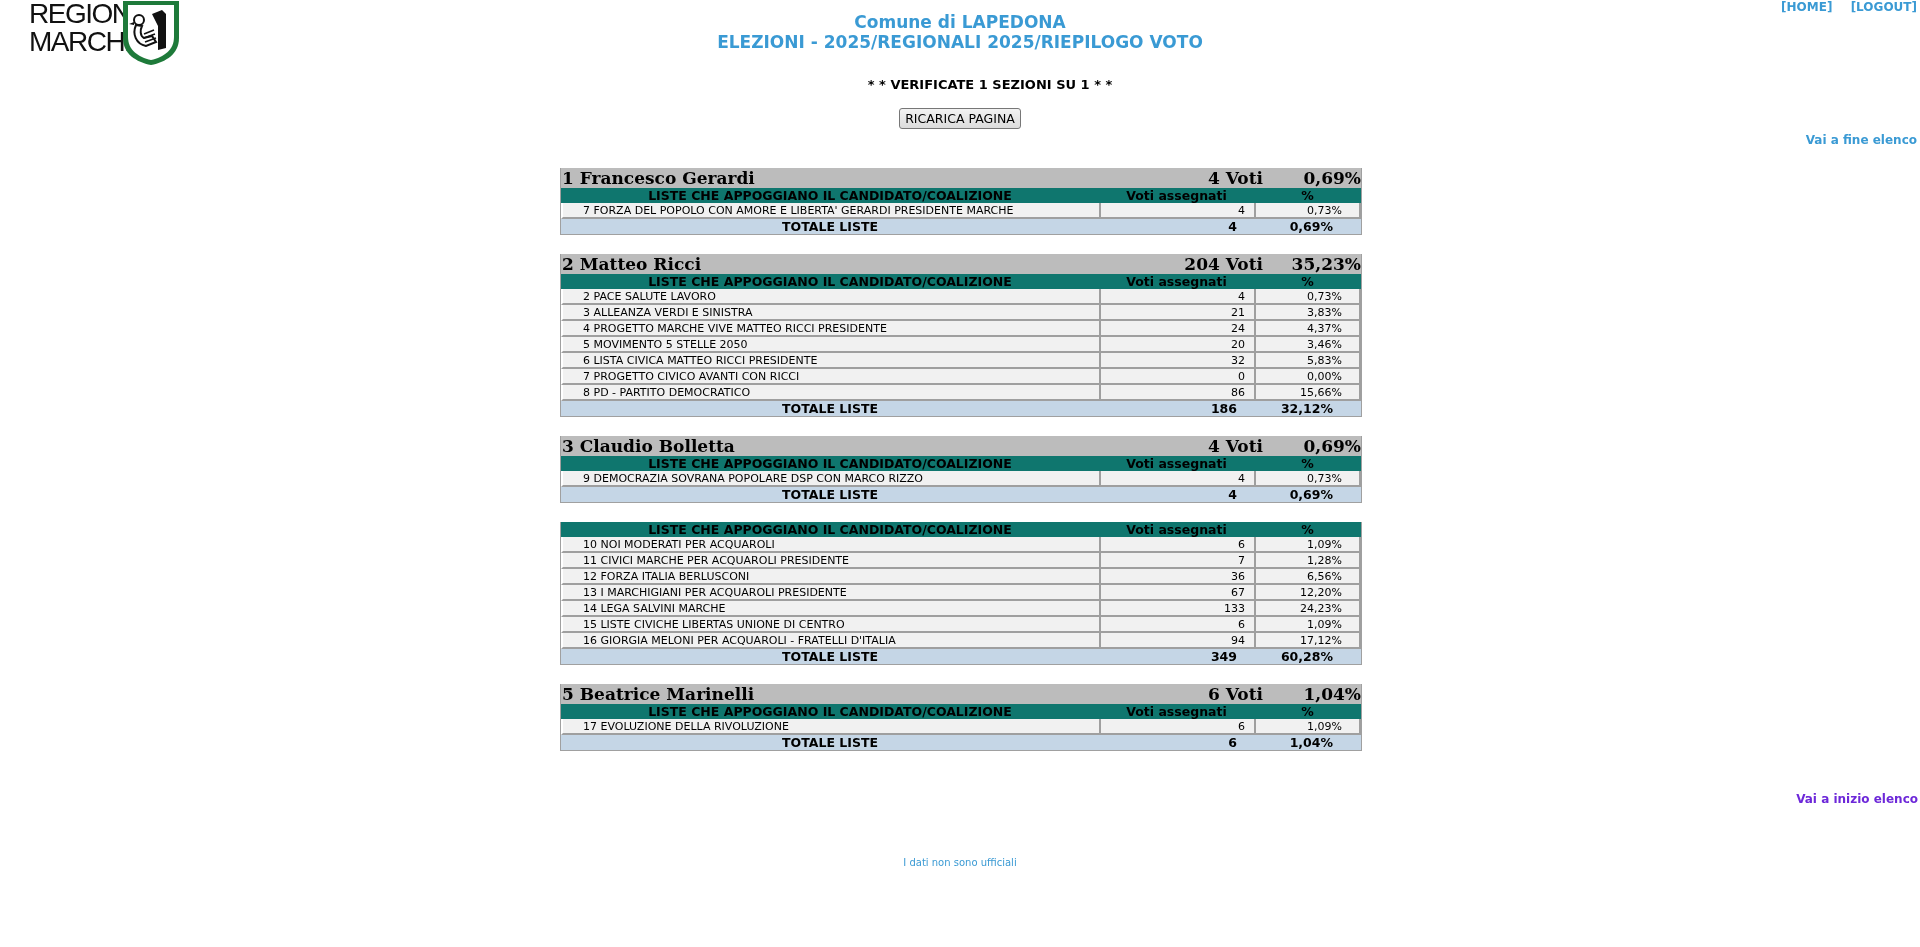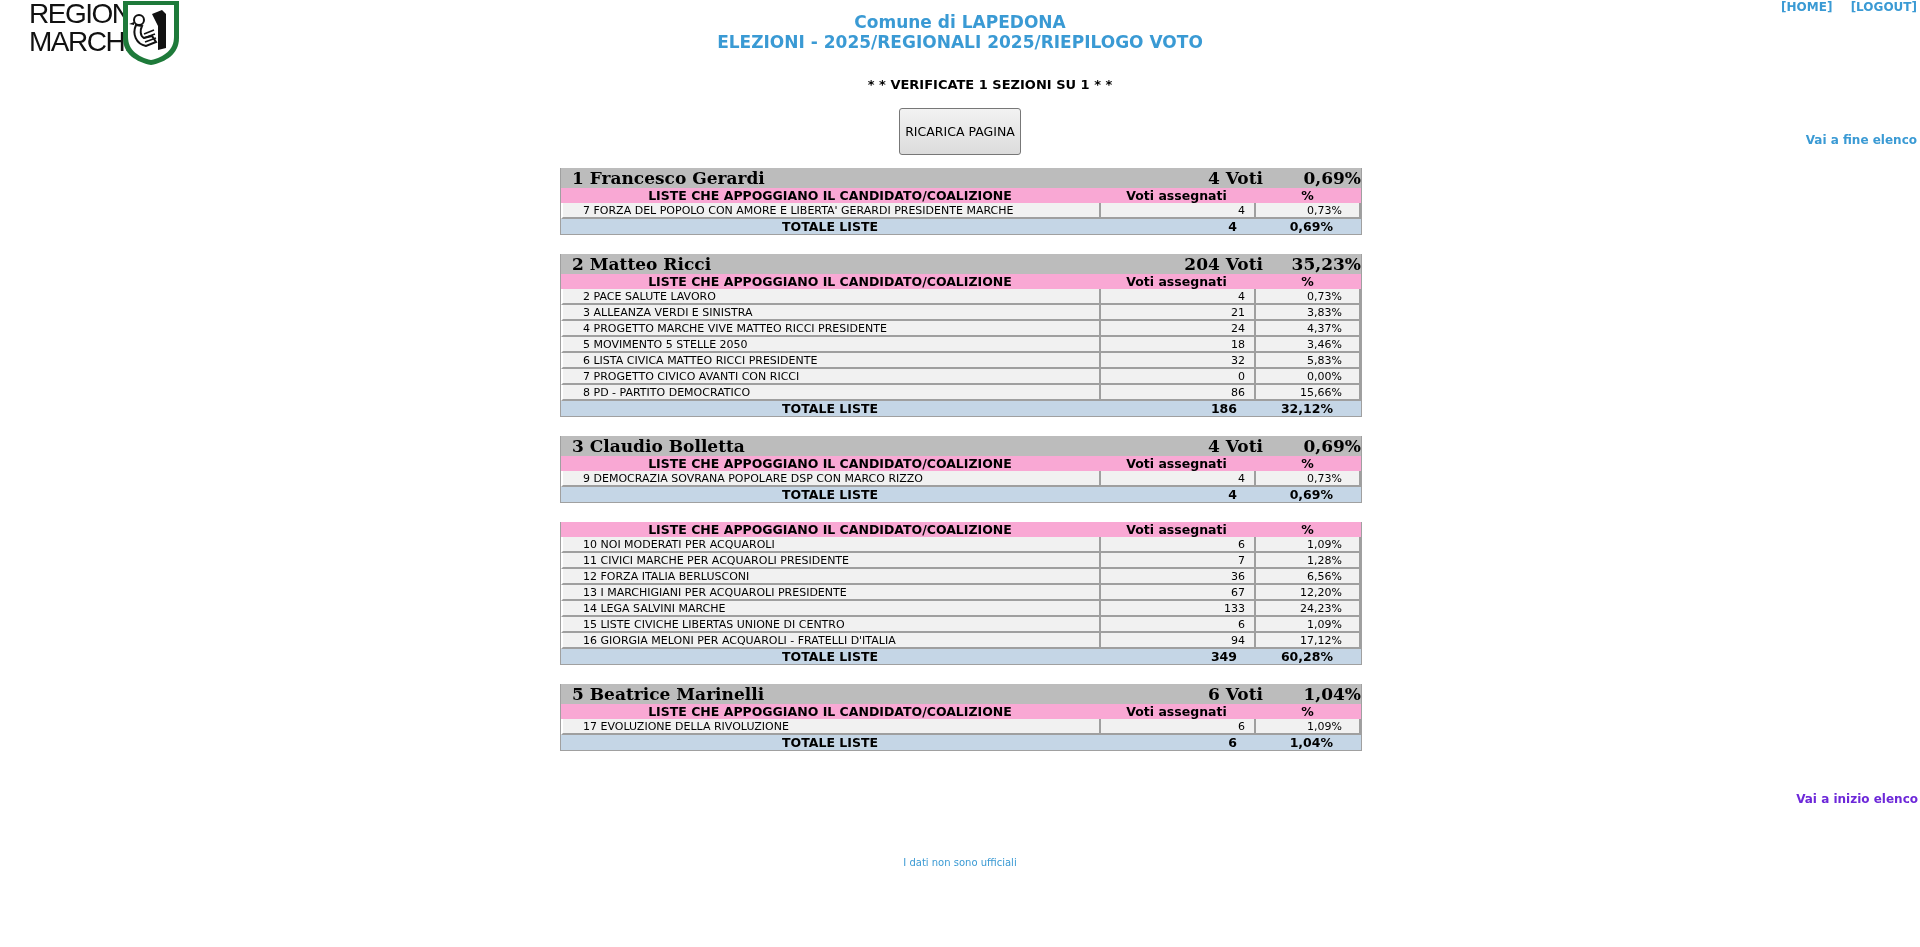--- a/index.html
+++ b/index.html
@@ -19,41 +19,41 @@
   .topnav a { color: #3a9ad4; text-decoration: none; margin-left: 14px; cursor: pointer; }
 
   .header { position: absolute; left: 0; width: 1920px; top: 12px; text-align: center; color: #3a9ad4; font-weight: bold; }
   .header .h1 { font-size: 17px; line-height: 20px; }
   .header .h2 { font-size: 17px; line-height: 20px; }
 
   .verified { position: absolute; left: 0; width: 1920px; top: 77px; text-align: center; font-size: 13px; font-weight: bold; padding-left: 30px; }
   .reload-wrap { position: absolute; left: 0; width: 1920px; top: 108px; text-align: center; }
   .reload-btn {
     font-family: "DejaVu Sans", sans-serif; font-size: 12.5px;
-    padding: 15px 5px; border: 1px solid #777; border-radius: 3px;
+    padding: 2px 5px; border: 1px solid #777; border-radius: 3px;
     background: linear-gradient(#f2f2f2, #dcdcdc); color: #000; cursor: pointer;
   }
 
   .link-end { position: absolute; right: 3px; top: 133px; font-size: 12px; font-weight: bold; color: #3a9ad4; text-decoration: none; cursor: pointer; }
   .link-start { position: absolute; right: 2px; top: 792px; font-size: 12px; font-weight: bold; color: #6d28d9; text-decoration: none; cursor: pointer; }
   .footer-note { position: absolute; left: 0; width: 1920px; top: 857px; text-align: center; font-size: 10px; color: #3a9ad4; }
 
   .results { position: absolute; left: 560px; top: 168px; width: 800px; }
   .cand { width: 800px; border: 1px solid #a0a0a0; border-top: none; margin-bottom: 19px; background: #fff; }
   .cand-head {
     display: flex; background: #bcbcbc; height: 20px; align-items: center;
     font-family: "DejaVu Serif", serif; font-weight: bold; font-size: 17px;
   }
-  .cand-name { flex: 1; padding-left: 11px; white-space: nowrap; }
+  .cand-name { flex: 1; padding-left: 1px; white-space: nowrap; }
   .cand-votes { width: 140px; text-align: right; padding-right: 2px; white-space: nowrap; }
   .cand-pct { width: 96px; text-align: right; white-space: nowrap; }
 
   table.lists { width: 800px; border-collapse: separate; border-spacing: 0; font-size: 11px; }
   table.lists th {
-    background: #f9a8d4; font-size: 12.5px; font-weight: bold; height: 15px; padding: 0;
+    background: #0f766e; font-size: 12.5px; font-weight: bold; height: 15px; padding: 0;
   }
   table.lists td { height: 14px; padding: 0; background: #f1f1f1; border-bottom: 2px solid #9f9f9f; }
   table.lists td.lname { padding-left: 20px; border-left: 2px solid #fff; }
   table.lists td.lvotes { text-align: right; padding-right: 9px; border-left: 2px solid #9f9f9f; width: 142px; }
   table.lists td.lpct { text-align: right; padding-right: 17px; border-left: 2px solid #9f9f9f; border-right: 2px solid #9f9f9f; width: 86px; }
   table.lists tr.total td {
     background: #c5d6e6; font-weight: bold; font-size: 12.5px; border: none; height: 15px;
   }
   table.lists tr.total td.tlabel { text-align: center; padding-left: 0; }
   table.lists tr.total td.tvotes { text-align: right; padding-right: 17px; }
@@ -146,21 +146,21 @@
         <td class="lvotes">21</td>
         <td class="lpct">3,83%</td>
       </tr>
           <tr>
         <td class="lname">4 PROGETTO MARCHE VIVE MATTEO RICCI PRESIDENTE</td>
         <td class="lvotes">24</td>
         <td class="lpct">4,37%</td>
       </tr>
           <tr>
         <td class="lname">5 MOVIMENTO 5 STELLE 2050</td>
-        <td class="lvotes">18</td>
+        <td class="lvotes">20</td>
         <td class="lpct">3,46%</td>
       </tr>
           <tr>
         <td class="lname">6 LISTA CIVICA MATTEO RICCI PRESIDENTE</td>
         <td class="lvotes">32</td>
         <td class="lpct">5,83%</td>
       </tr>
           <tr>
         <td class="lname">7 PROGETTO CIVICO AVANTI CON RICCI</td>
         <td class="lvotes">0</td>

